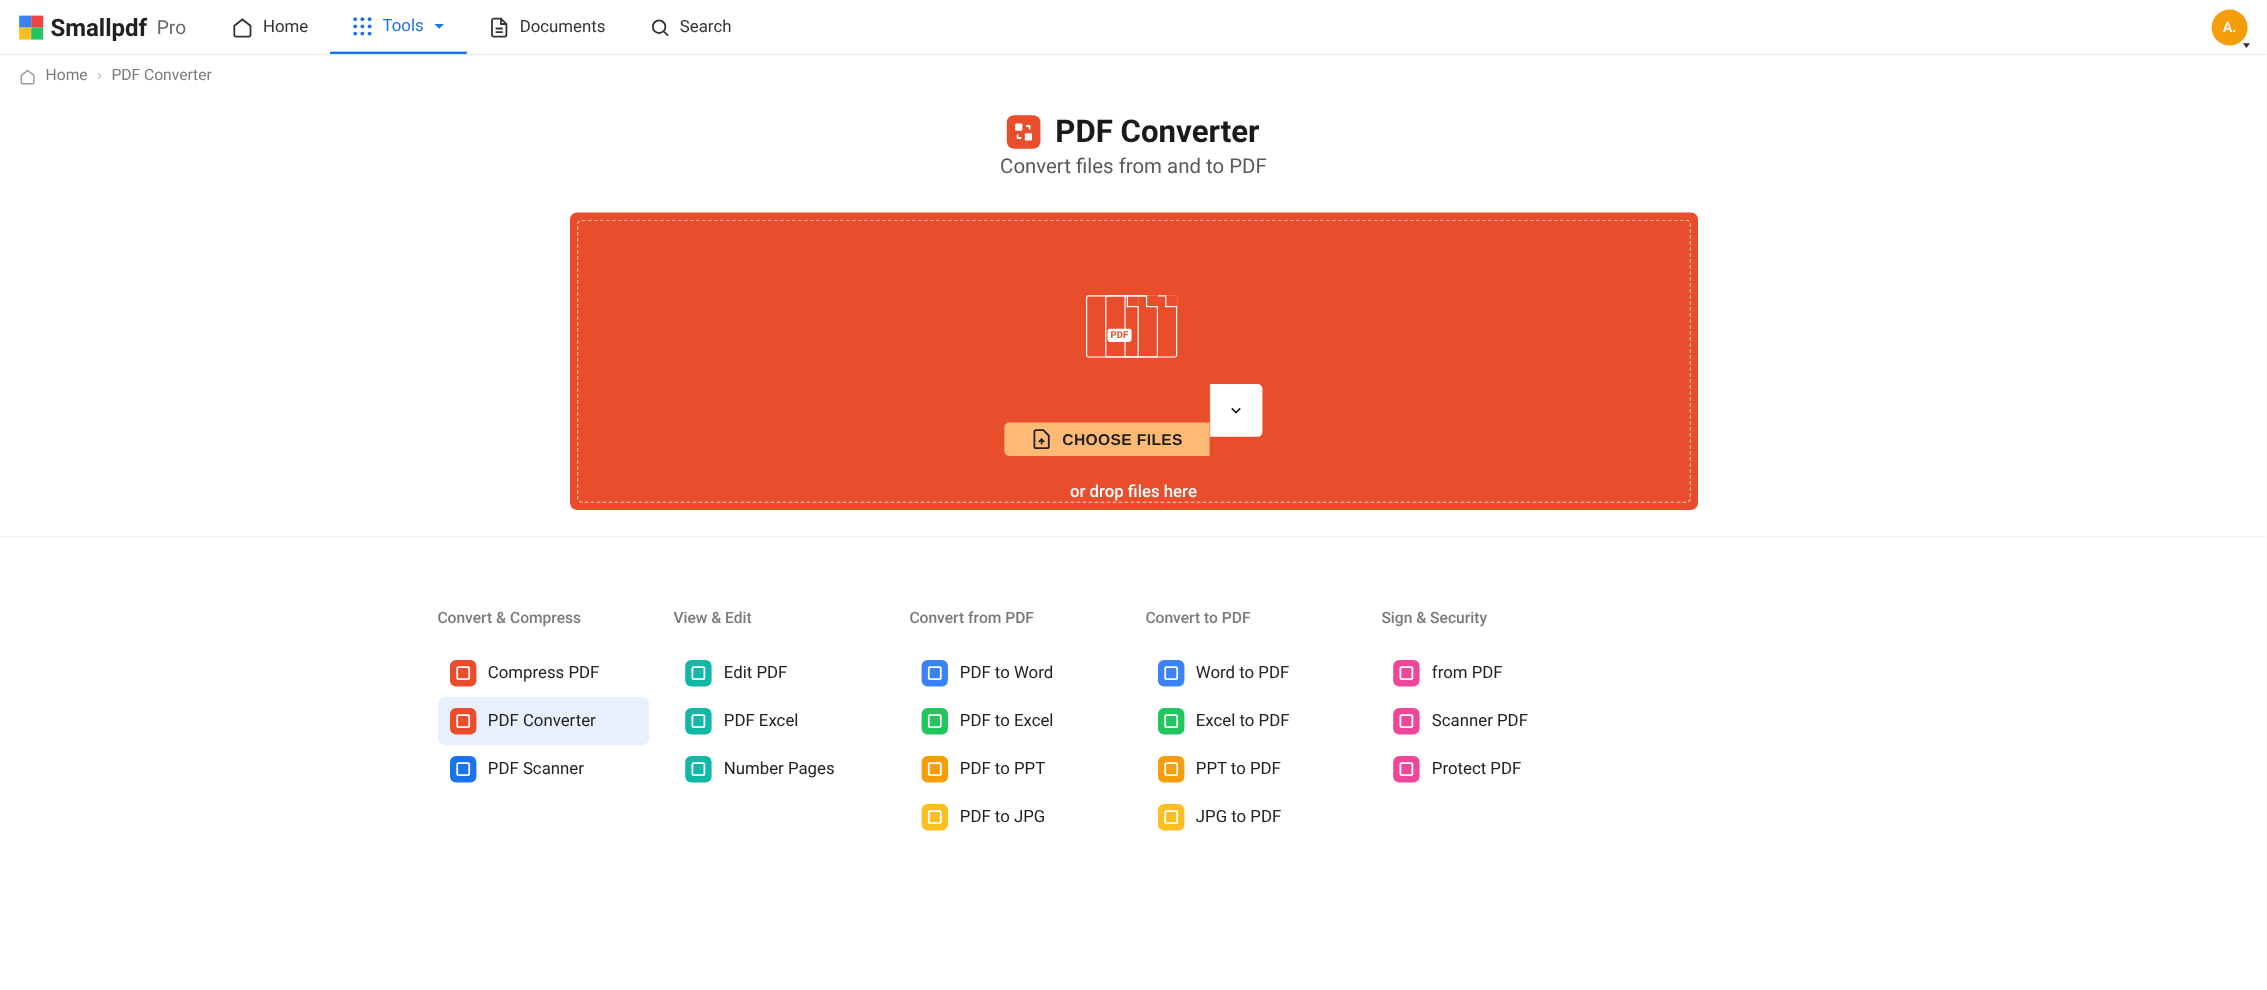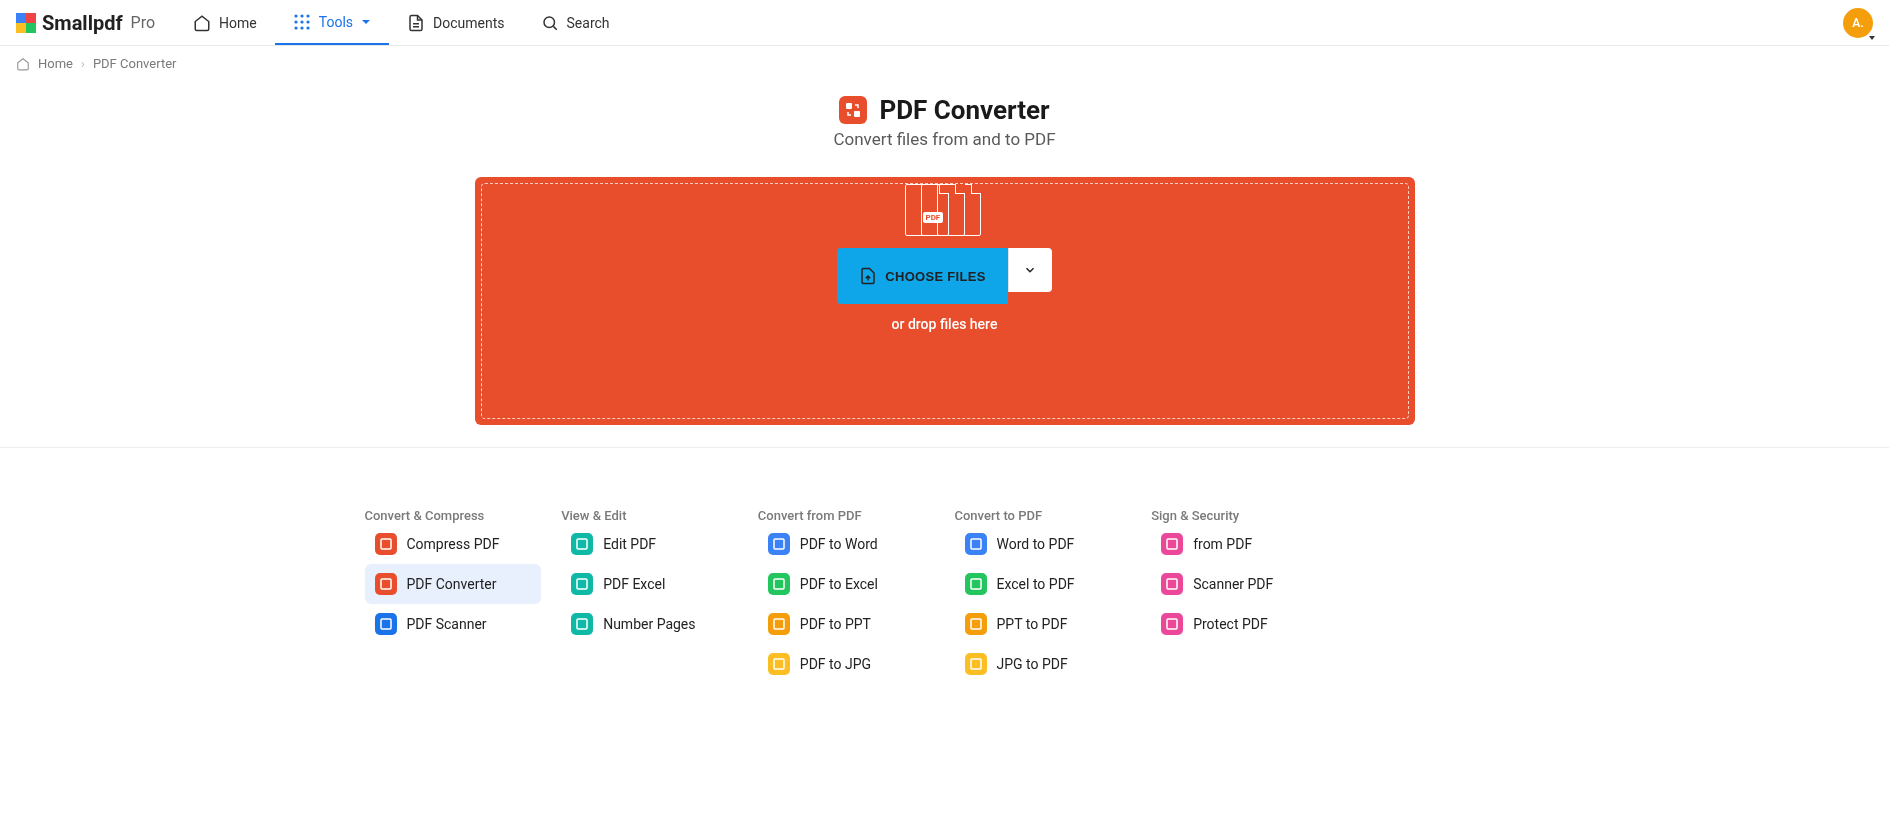--- a/index.html
+++ b/index.html
@@ -22,35 +22,35 @@
 .avatar-dd { position: absolute; right: -2px; bottom: -2px; width: 0; height: 0; border-left: 3px solid transparent; border-right: 3px solid transparent; border-top: 4px solid #333; }
 .breadcrumb { display: flex; align-items: center; gap: 8px; padding: 10px 16px; color: #7a7a7a; font-size: 13px; }
 .breadcrumb a { color: #7a7a7a; text-decoration: none; cursor: pointer; }
 .bc-sep { color: #bbb; }
 .hero { display: flex; flex-direction: column; align-items: center; padding: 14px 0 0; }
 .hero-head { display: flex; align-items: center; gap: 12px; }
 .hero-icon { width: 28px; height: 28px; background: #e84d2c; border-radius: 6px; display: flex; align-items: center; justify-content: center; }
 .hero-title { font-size: 26px; font-weight: 700; color: #1a1a1a; }
 .hero-sub { font-size: 17px; color: #5a5a5a; margin-top: 4px; }
 .dropzone-wrap { width: 940px; margin: 28px auto 0; background: #e84d2c; border-radius: 6px; padding: 6px; }
-.dropzone { border: 1px dashed #ffd1c3; border-radius: 4px; height: 236px; display: flex; flex-direction: column; align-items: center; justify-content: flex-start; gap: 12px; }
+.dropzone { border: 1px dashed #ffd1c3; border-radius: 4px; height: 236px; display: flex; flex-direction: column; align-items: center; justify-content: flex-end; gap: 22px; }
 .dz-art { position: relative; width: 80px; height: 52px; }
 .sheet { position: absolute; width: 44px; height: 52px; border: 1.5px solid #fff; border-radius: 2px; background: transparent; }
 .sheet.left { left: 0; top: 0; }
 .sheet.mid { left: 16px; top: 0; }
 .sheet.right { left: 32px; top: 0; }
 .sheet .fold { position: absolute; top: -1px; right: -1px; width: 10px; height: 10px; background: #e84d2c; border-left: 1.5px solid #fff; border-bottom: 1.5px solid #fff; }
 .pdf-badge { position: absolute; left: 18px; top: 28px; background: #fff; color: #e84d2c; font-size: 8px; font-weight: 700; padding: 1px 3px; border-radius: 2px; }
 .btn-row { display: flex; }
-.choose-btn { background: #0ea5e9; color: #222; border: none; height: 56px; padding: 0 22px; display: flex; align-items: center; gap: 8px; font-weight: 700; font-size: 13px; letter-spacing: 0.3px; cursor: pointer; border-radius: 4px 0 0 4px; }
+.choose-btn { background: #fdba74; color: #222; border: none; height: 28px; padding: 0 22px; display: flex; align-items: center; gap: 8px; font-weight: 700; font-size: 13px; letter-spacing: 0.3px; cursor: pointer; border-radius: 4px 0 0 4px; margin-top: 32px; }
 .dd-btn { background: #fff; border: none; border-left: 1px solid #e3e3e3; width: 44px; height: 44px; display: flex; align-items: center; justify-content: center; cursor: pointer; border-radius: 0 4px 4px 0; }
 .dz-hint { color: #fff; font-size: 14px; font-weight: 500; }
 .divider { border-top: 1px solid #eee; margin-top: 22px; }
 .tools-grid { width: 1160px; margin: 60px auto 40px; display: grid; grid-template-columns: repeat(6, 1fr); gap: 0 20px; }
-.tools-col h4 { font-size: 13px; font-weight: 500; color: #7a7a7a; margin-bottom: 1px; }
+.tools-col h4 { font-size: 13px; font-weight: 500; color: #7a7a7a; margin-bottom: 18px; }
 .tool-row { display: flex; align-items: center; gap: 10px; height: 40px; padding: 0 10px; border-radius: 6px; cursor: pointer; font-size: 14px; color: #222; }
 .tool-row.active { background: #e8f0fe; }
 .ticon { width: 22px; height: 22px; border-radius: 5px; display: flex; align-items: center; justify-content: center; flex-shrink: 0; }
 svg { display: block; }
 </style>
 </head>
 <body>
 
 <div class="topnav">
   <div class="logo-wrap">

